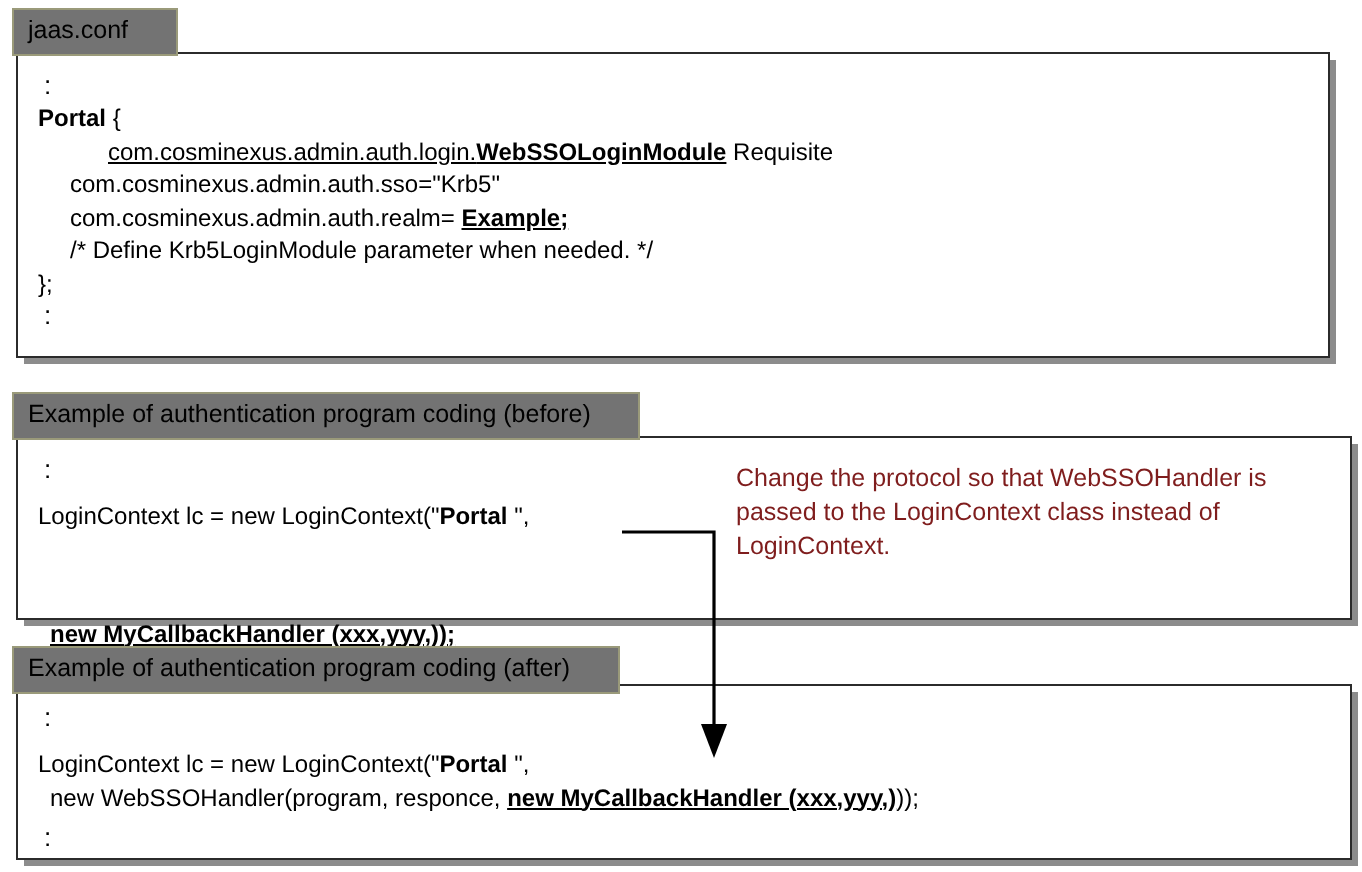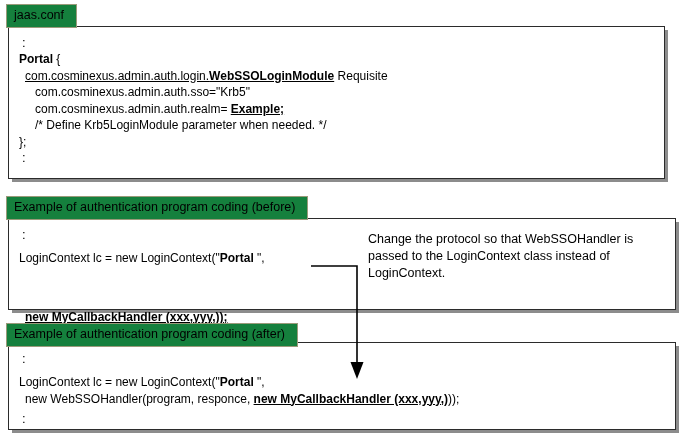--- a/index.html
+++ b/index.html
@@ -12,25 +12,25 @@
     height: 436px;
     position: relative;
     font-family: "Liberation Sans", sans-serif;
     color: #000000;
     overflow: hidden;
   }
 
   
   .tab-label {
     position: absolute;
-    background: #15803d;
+    background: #737373;
     border: 1px solid #9a9a7a;
     font-size: 12.5px;
     line-height: 1;
-    padding: 4px 12px 5px 7px;
+    padding: 4px 24px 5px 7px;
     white-space: nowrap;
     color: #000;
     box-sizing: border-box;
     z-index: 3;
   }
 
   
   .code-box {
     position: absolute;
     background: #ffffff;
@@ -82,21 +82,21 @@
     width: 6px;
     line-height: 15px;
     font-size: 13px;
   }
 
   
   .annotation {
     position: absolute;
     font-size: 12.5px;
     line-height: 17px;
-    color: #000000;
+    color: #7f1d1d;
     z-index: 4;
   }
   .annotation div { white-space: pre; }
 
   
   .connector {
     position: absolute;
     left: 0;
     top: 0;
     width: 681px;
@@ -111,21 +111,21 @@
 <div class="tab-label" style="left:6px; top:4px;">jaas.conf</div>
 
 <div class="code-box" style="left:8px; top:26px; width:657px; height:153px;">
   <div class="shadow-b"></div>
   <div class="shadow-r"></div>
   <div class="code-lines">
     <div class="cl dots" style="padding-left:3px;"><span class="vdots">:</span></div>
 
     <div class="cl"><span class="b">Portal</span><span> {</span></div>
 
-    <div class="cl" style="padding-left:6px;"><span class="u">com.cosminexus.admin.auth.login.</span><span class="bu">WebSSOLoginModule</span><span> Requisite</span></div>
+    <div class="cl" style="padding-left:6px;margin-left:29px;"><span class="u">com.cosminexus.admin.auth.login.</span><span class="bu">WebSSOLoginModule</span><span> Requisite</span></div>
 
     <div class="cl" style="padding-left:16px;"><span>com.cosminexus.admin.auth.sso="Krb5"</span></div>
 
     <div class="cl" style="padding-left:16px;"><span>com.cosminexus.admin.auth.realm= </span><span class="bu">Example;</span></div>
 
     <div class="cl" style="padding-left:16px;"><span>/* Define Krb5LoginModule parameter when needed. */</span></div>
 
     <div class="cl"><span>};</span></div>
 
     <div class="cl dots" style="padding-left:3px;"><span class="vdots">:</span></div>

